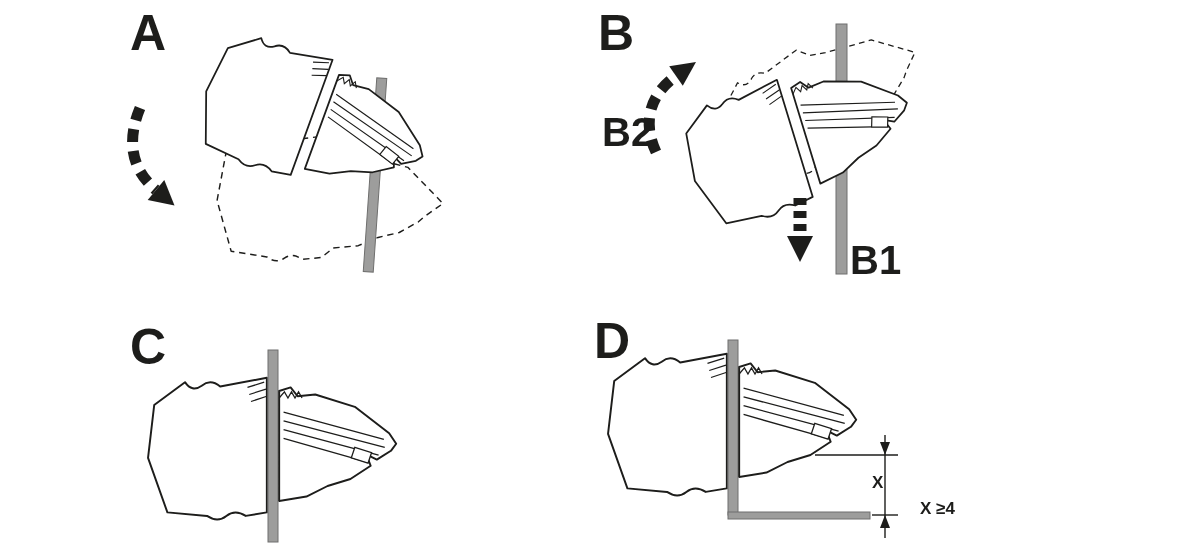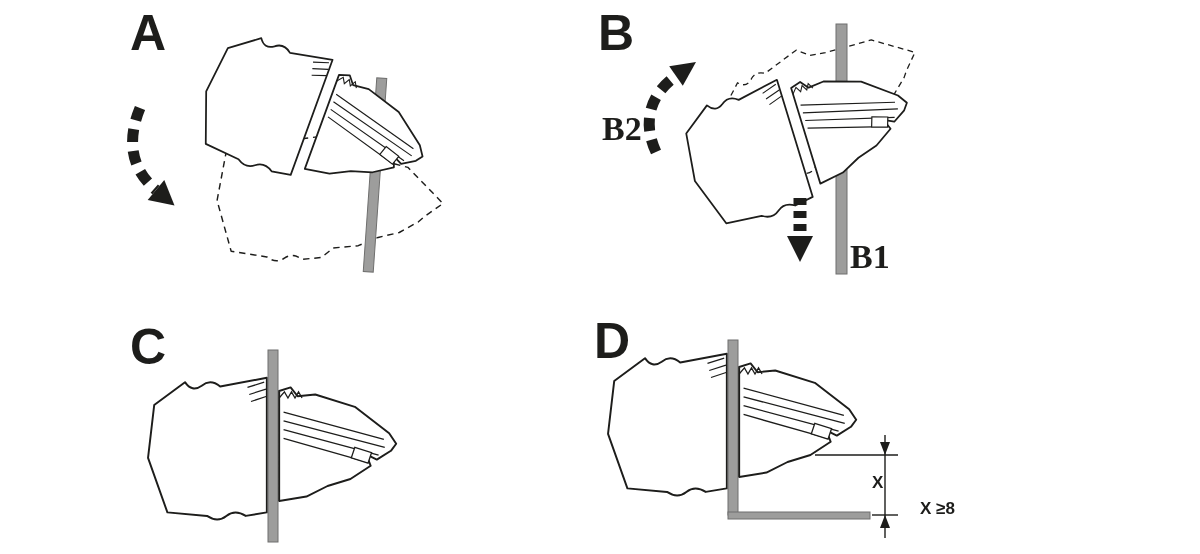--- a/index.html
+++ b/index.html
@@ -2,21 +2,21 @@
 <html><head>
 <meta charset="utf-8">
 <style>
   html,body{margin:0;padding:0;background:#ffffff;}
   .stage{
     position:relative;width:1200px;height:554px;background:#ffffff;
     font-family:"Liberation Sans",sans-serif;overflow:hidden;color:#1d1d1b;
   }
   .lbl{position:absolute;font-weight:bold;color:#1d1d1b;line-height:1;white-space:nowrap;}
   .lbl-big{font-size:50px;letter-spacing:0;}
-  .lbl-mid{font-size:34px;font-family:Liberation Serif, serif;}
+  .lbl-mid{font-size:40px;}
   .lbl-small{font-size:17px;}
   svg.panel{position:absolute;overflow:visible;}
 </style>
 </head>
 <body>
 
 <div class="stage">
 
   <svg width="0" height="0" style="position:absolute" aria-hidden="true">
     <defs>
@@ -37,21 +37,21 @@
   </svg>
 
   <div class="lbl lbl-big" style="left:130px;top:8px">A</div>
   <div class="lbl lbl-big" style="left:598px;top:8px">B</div>
   <div class="lbl lbl-big" style="left:130px;top:322px">C</div>
   <div class="lbl lbl-big" style="left:594px;top:316px">D</div>
 
   <div class="lbl lbl-mid" style="left:602px;top:112px">B2</div>
   <div class="lbl lbl-mid" style="left:850px;top:240px">B1</div>
   <div class="lbl lbl-small" style="left:872px;top:474px">X</div>
-  <div class="lbl lbl-small" style="left:920px;top:500px">X ≥8</div>
+  <div class="lbl lbl-small" style="left:920px;top:500px">X ≥4</div>
 
   <svg class="panel" style="left:90px;top:0" width="400" height="300" viewBox="0 0 400 300">
     <g transform="translate(121,114) scale(0.8)">
       <g transform="rotate(4 149 107)">
           <use href="#mod-ghost"></use>
         </g>
     </g>
     <g transform="rotate(4 285 175)">
       <rect x="280" y="78" width="10" height="194" fill="#9d9d9c" stroke="#6f6f6e" stroke-width="1"></rect>
     </g>

